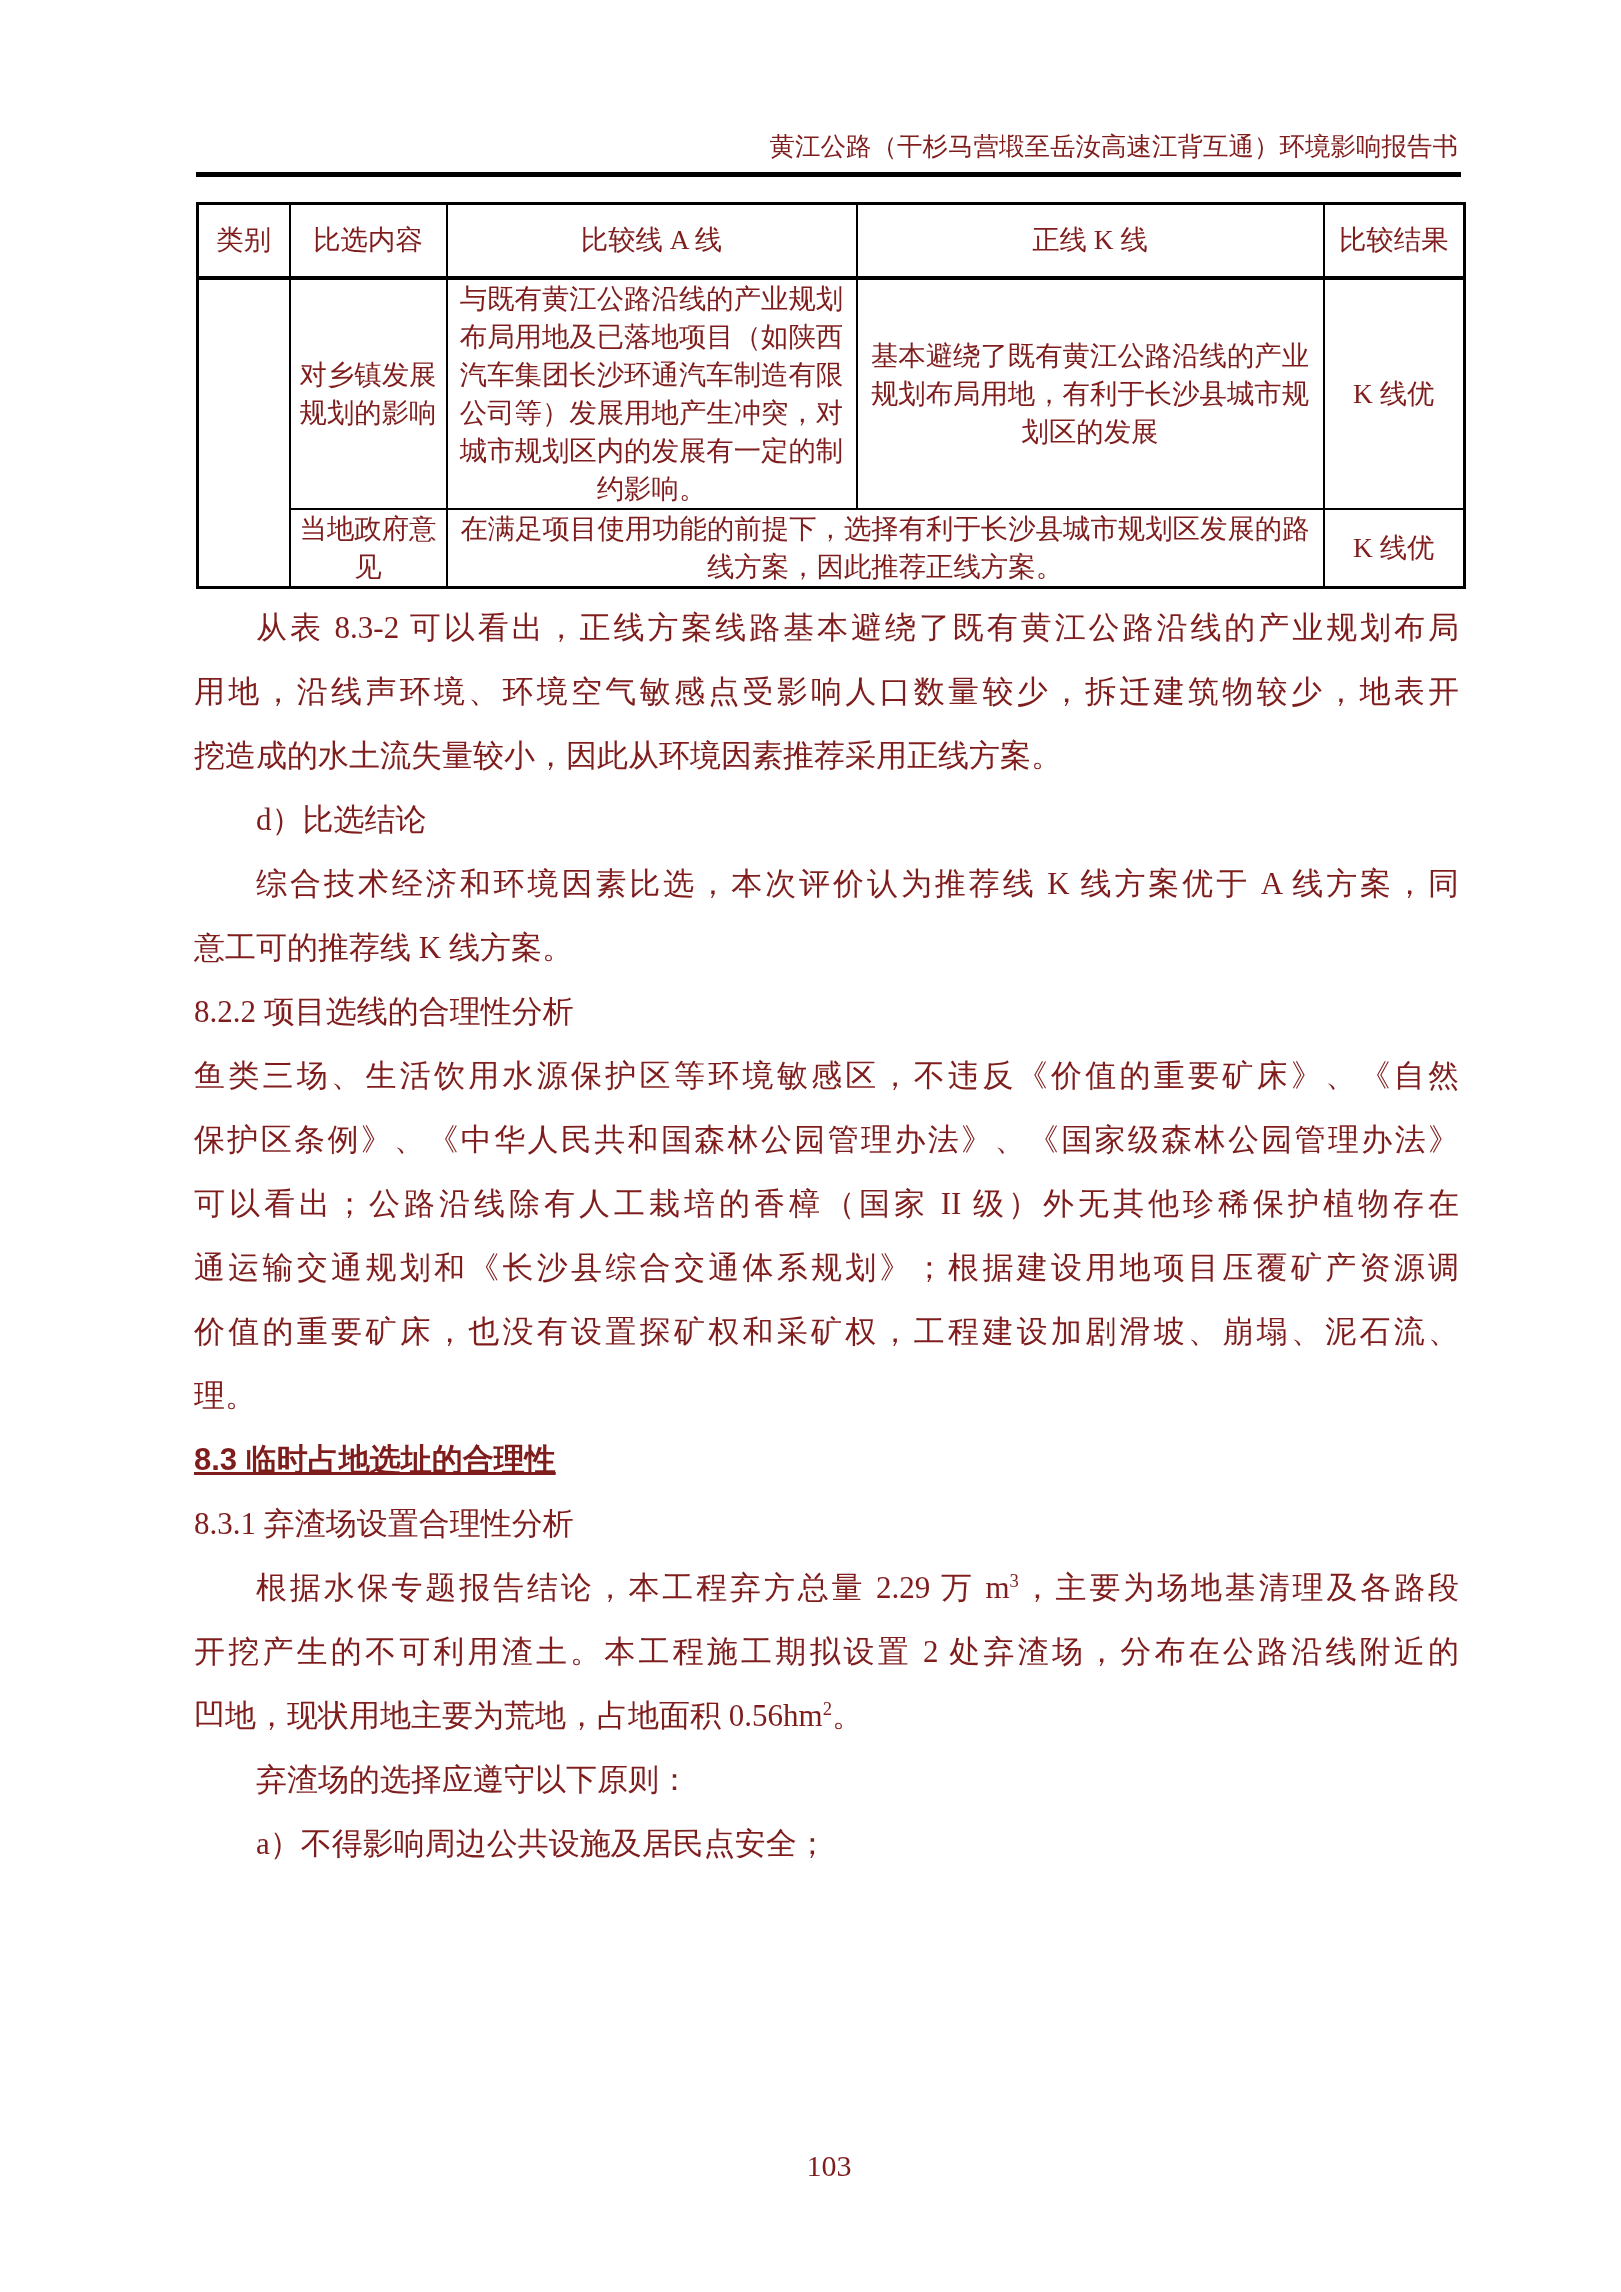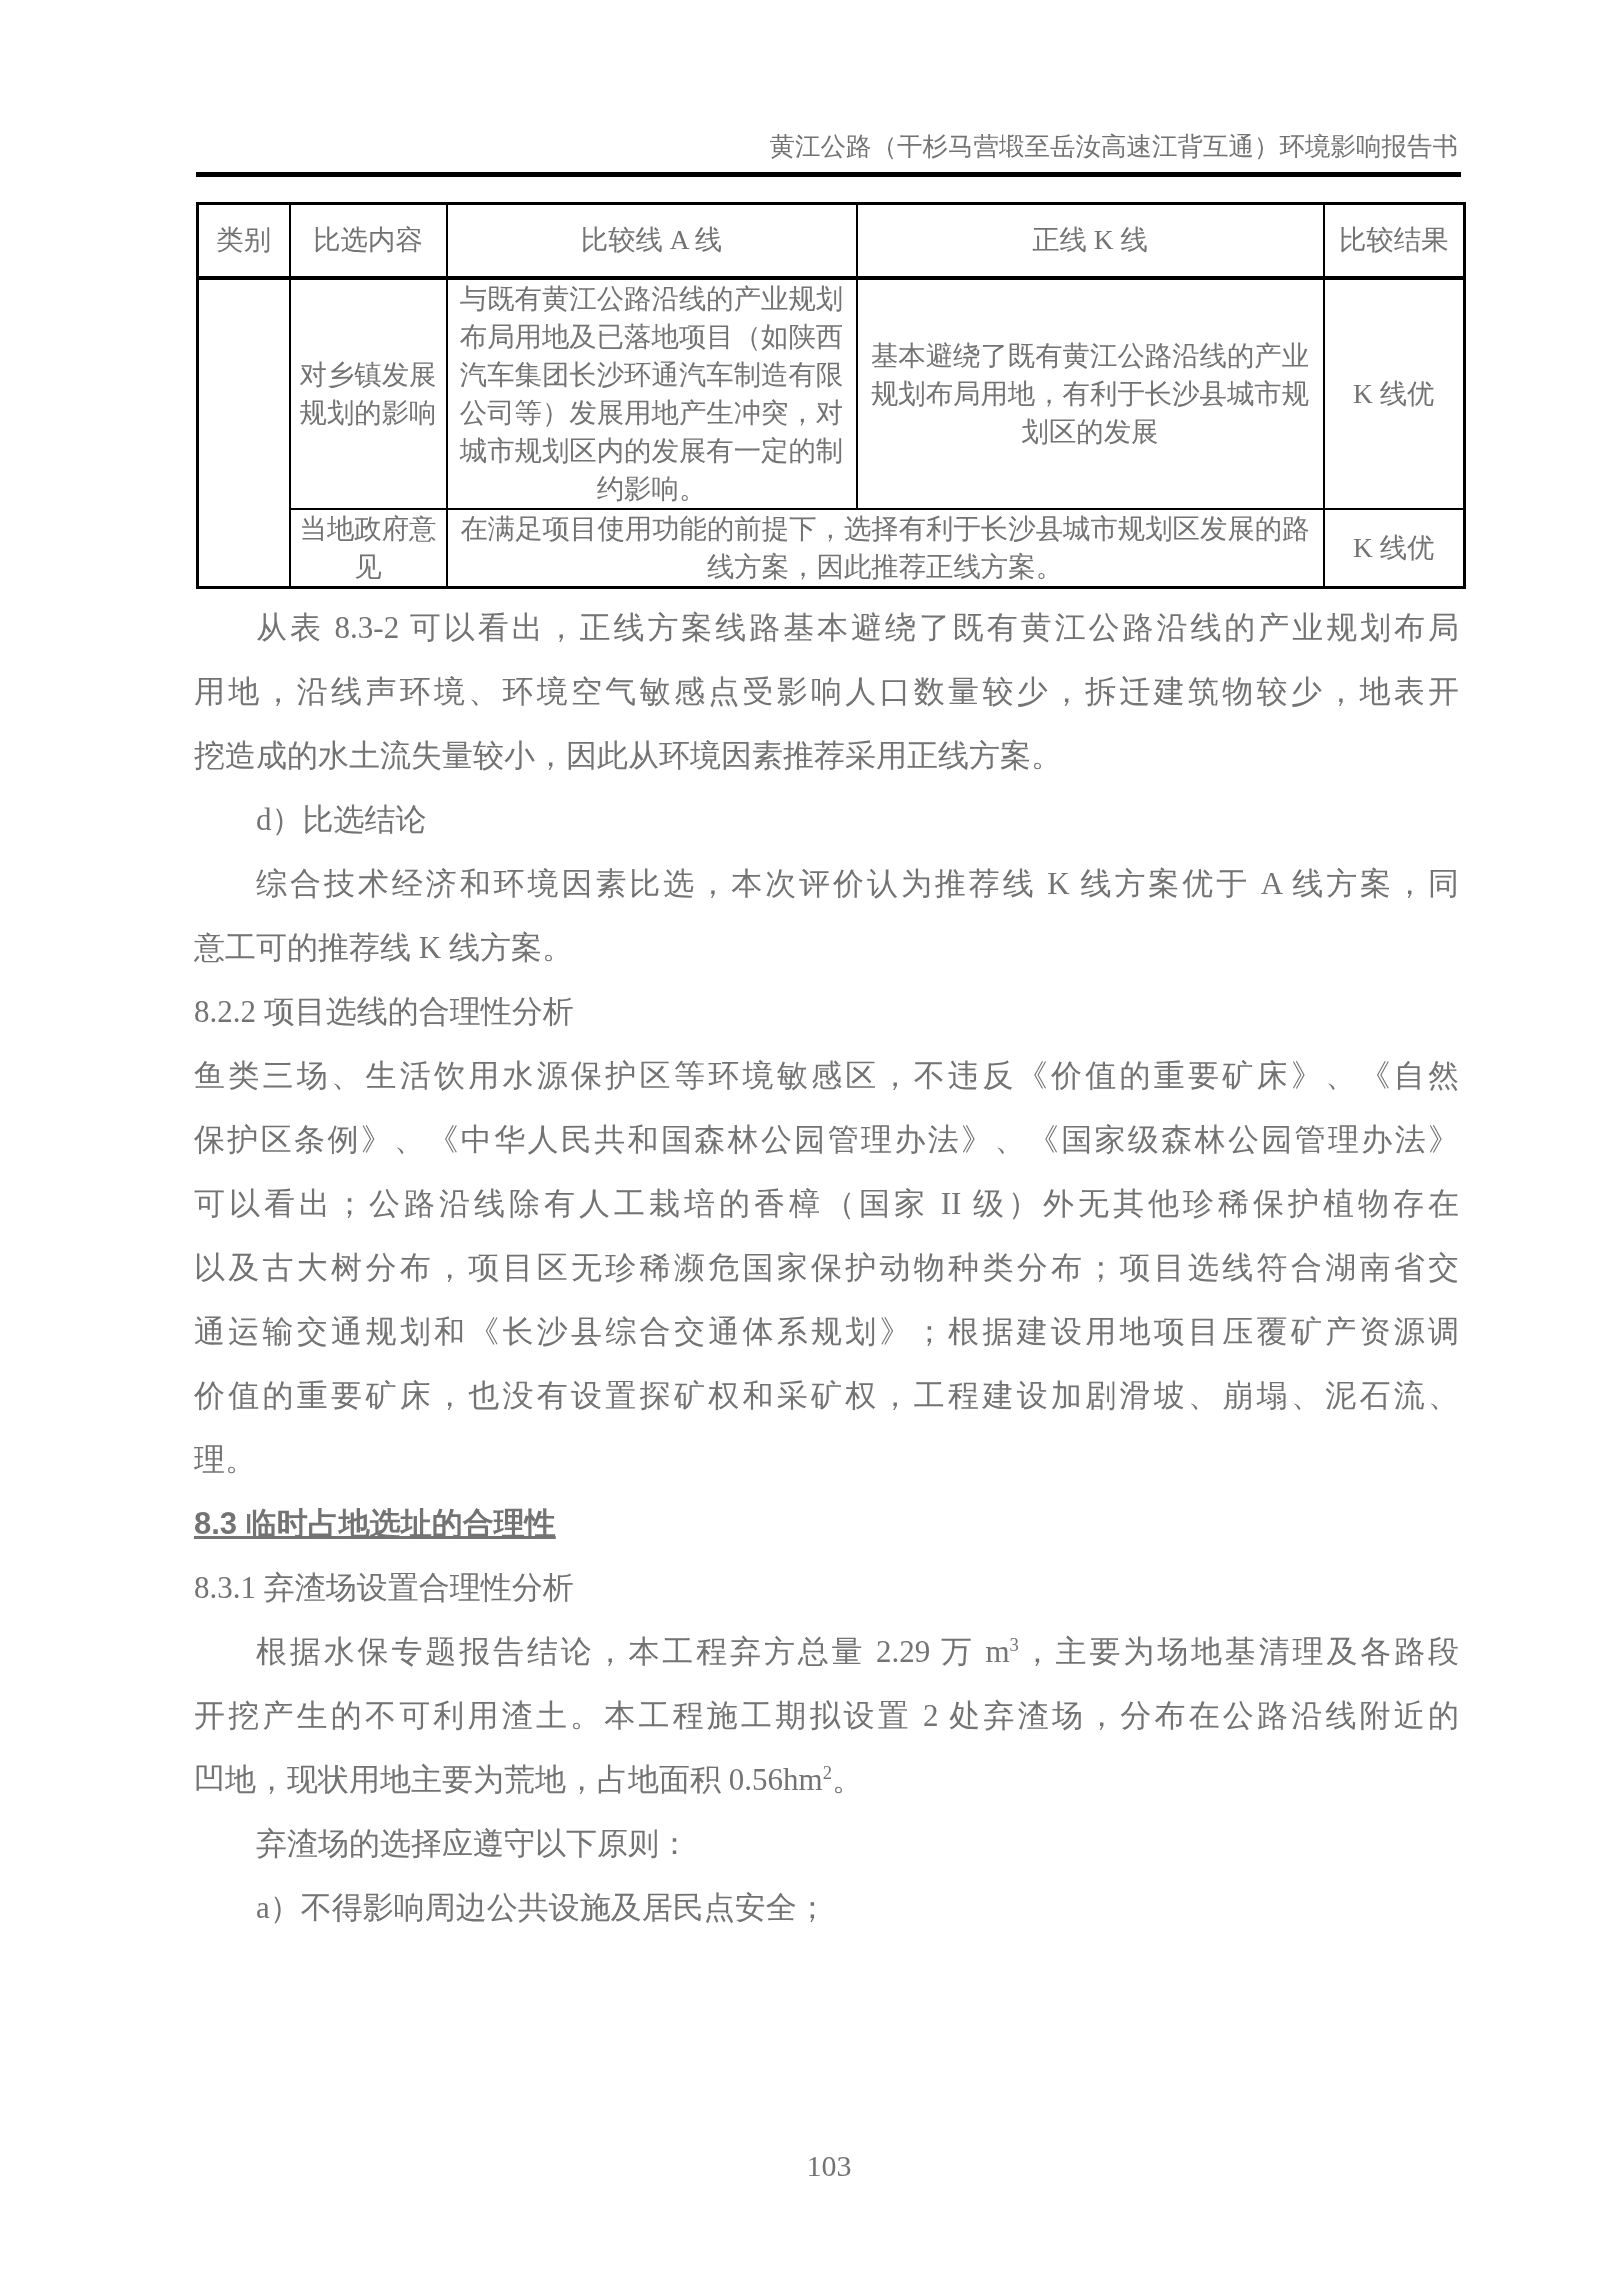--- a/index.html
+++ b/index.html
@@ -1,20 +1,20 @@
 <!DOCTYPE html>
 <html><head>
 <meta charset="utf-8">
 <style>
   html,body{margin:0;padding:0;background:#ffffff;}
   .page{
     position:relative;
     width:1621px;height:2293px;
     background:#ffffff;
-    color:#737373;
+    color:#7f1d1d;
     font-family:"Liberation Serif","DejaVu Serif",serif;
     overflow:hidden;
   }
   .page-header-title{
     padding-top:129px;
     margin:0 163px 0 194px;
     text-align:right;
     font-size:25.5px;
     line-height:35px;
   }
@@ -126,21 +126,20 @@
     <div class="indent-line">d）比选结论</div>
     <div class="para">
         <div class="tline tindent">综合技术经济和环境因素比选，本次评价认为推荐线 K 线方案优于 A 线方案，同</div>
         <div class="tline tlast">意工可的推荐线 K 线方案。</div>
       </div>
     <div class="h-num">8.2.2 项目选线的合理性分析</div>
     <div class="para">
         <div class="tline">鱼类三场、生活饮用水源保护区等环境敏感区，不违反《价值的重要矿床》、《自然</div>
         <div class="tline">保护区条例》、《中华人民共和国森林公园管理办法》、《国家级森林公园管理办法》</div>
         <div class="tline">可以看出；公路沿线除有人工栽培的香樟（国家 II 级）外无其他珍稀保护植物存在</div>
-        <div class="tline">以及古大树分布，项目区无珍稀濒危国家保护动物种类分布；项目选线符合湖南省交</div>
         <div class="tline">通运输交通规划和《长沙县综合交通体系规划》；根据建设用地项目压覆矿产资源调</div>
         <div class="tline">价值的重要矿床，也没有设置探矿权和采矿权，工程建设加剧滑坡、崩塌、泥石流、</div>
         <div class="tline tlast">理。</div>
       </div>
     <div class="h-bold">8.3 临时占地选址的合理性</div>
     <div class="h-num">8.3.1 弃渣场设置合理性分析</div>
     <div class="para">
         <div class="tline tindent">根据水保专题报告结论，本工程弃方总量 2.29 万 m<sup>3</sup>，主要为场地基清理及各路段</div>
         <div class="tline">开挖产生的不可利用渣土。本工程施工期拟设置 2 处弃渣场，分布在公路沿线附近的</div>
         <div class="tline tlast">凹地，现状用地主要为荒地，占地面积 0.56hm<sup>2</sup>。</div>

